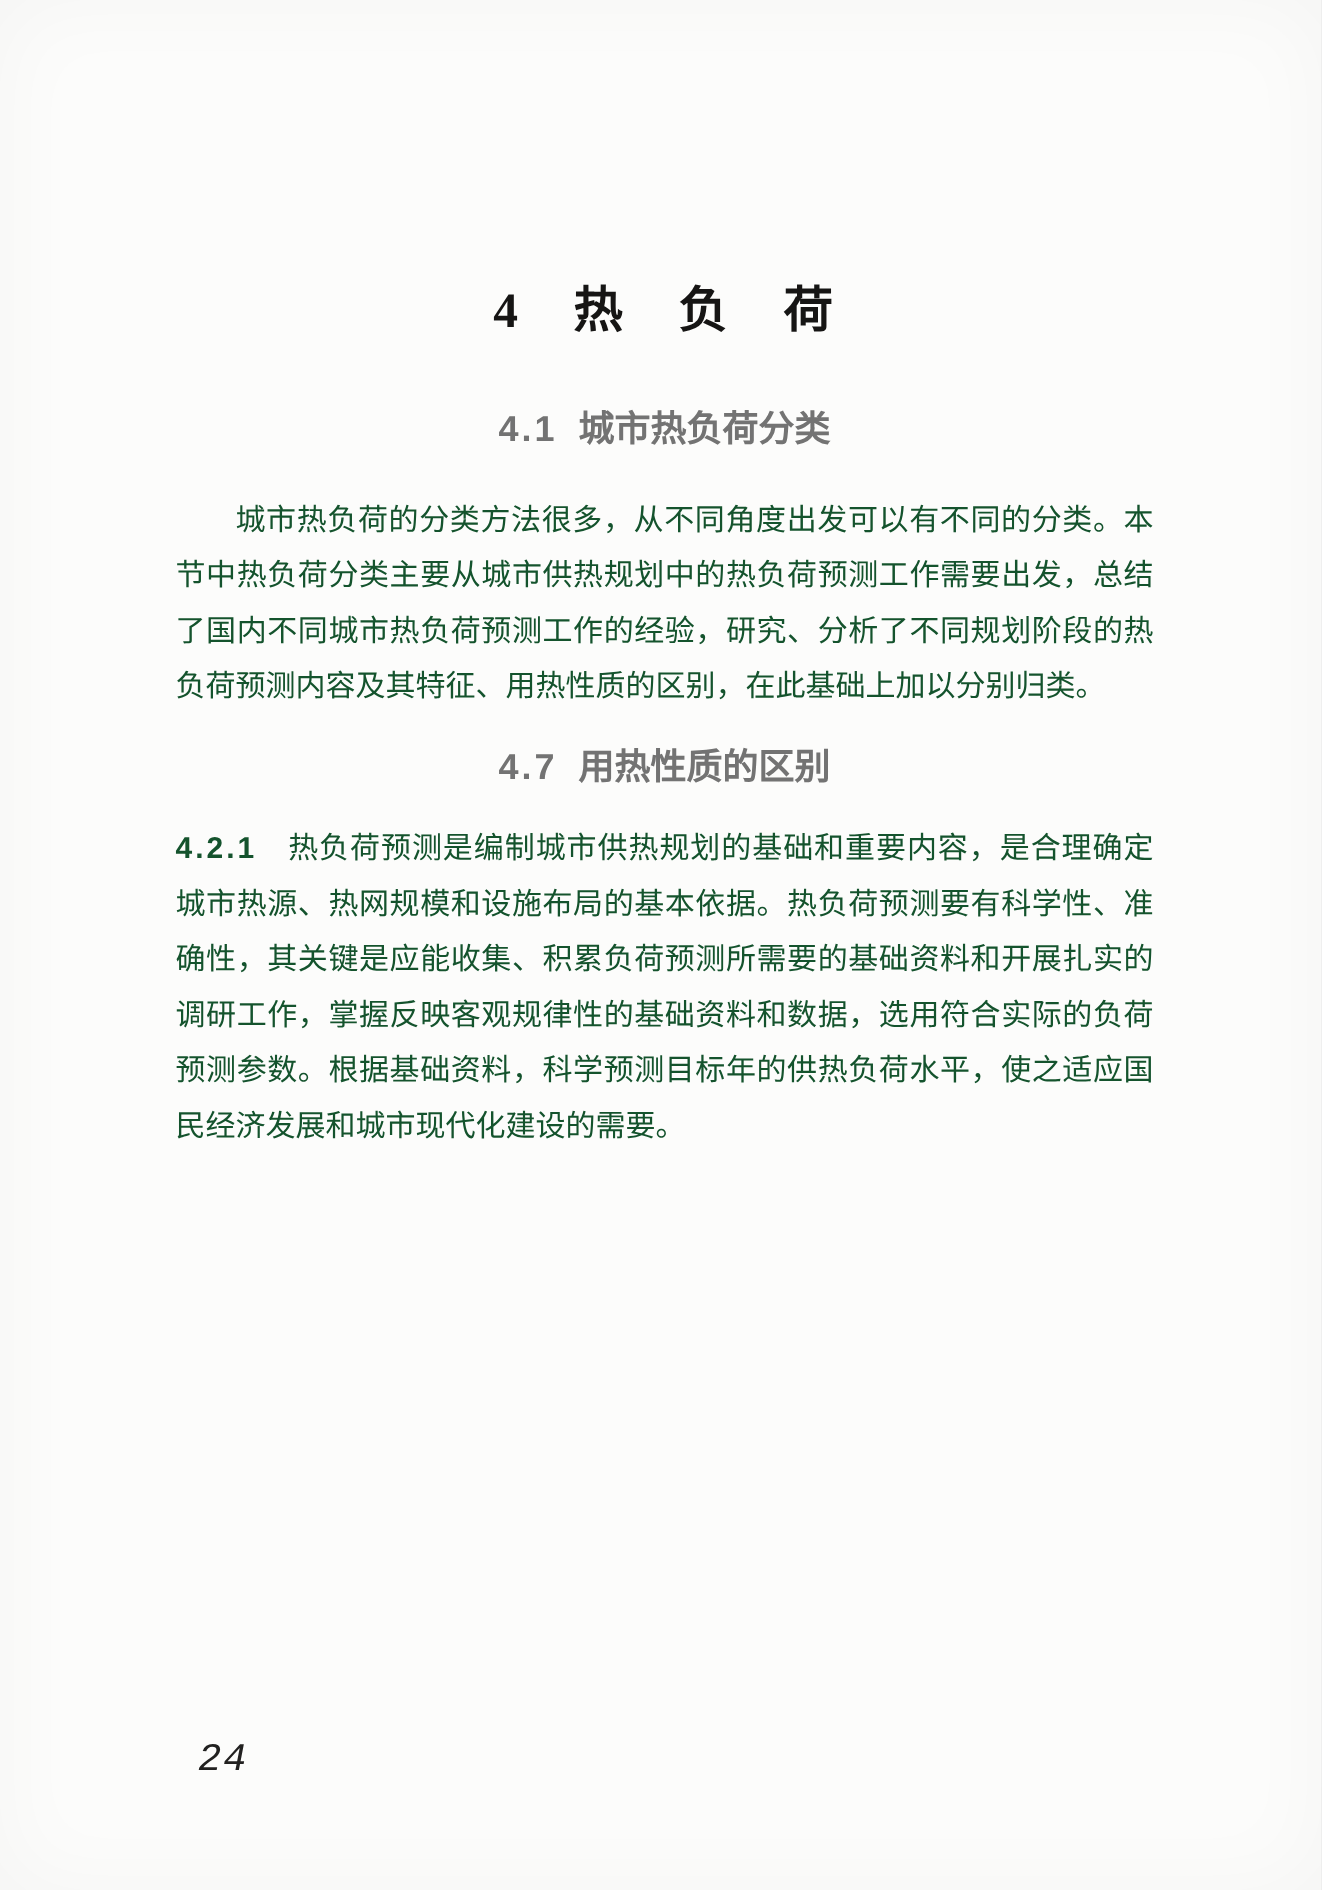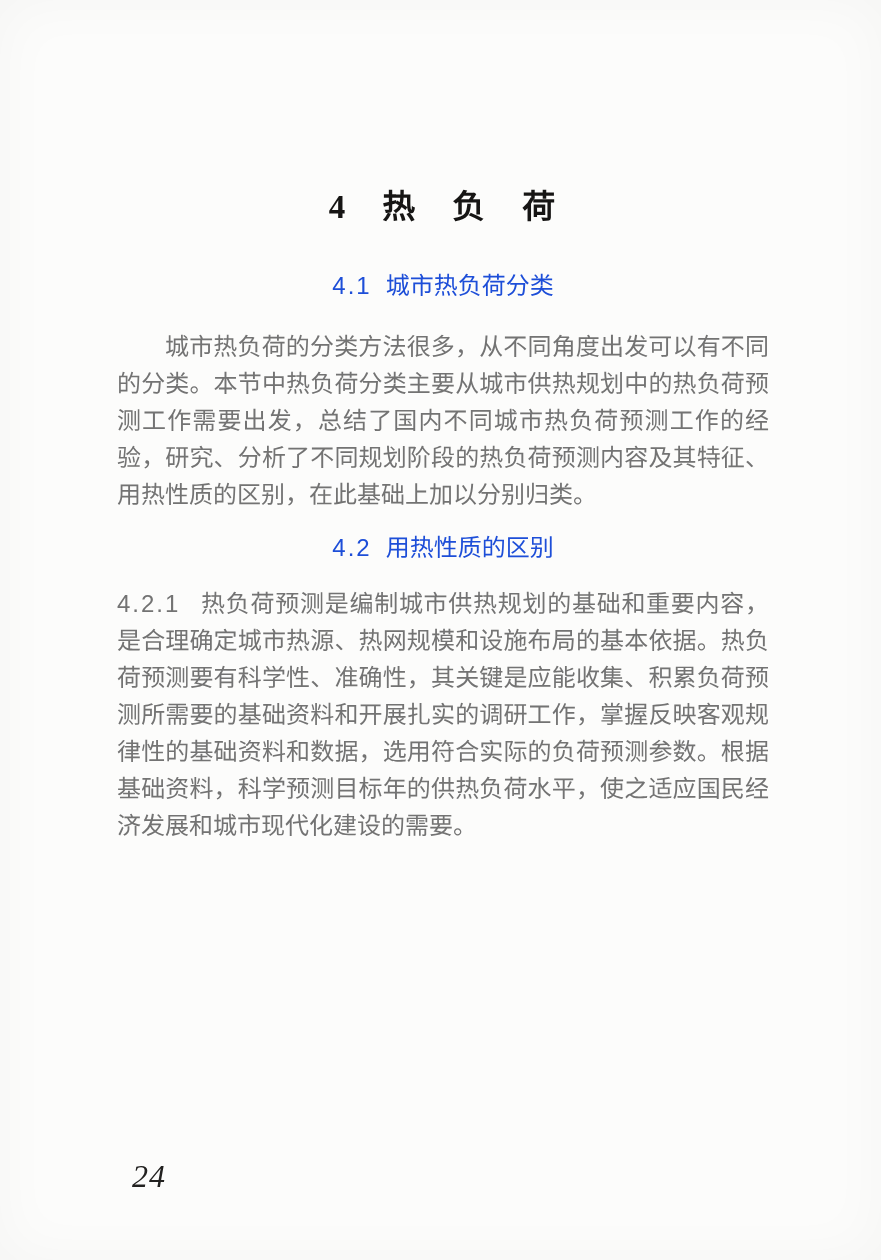--- a/index.html
+++ b/index.html
@@ -36,60 +36,60 @@
     letter-spacing: 2px;
     color: #161514;
     white-space: pre;
   }
 
   .section-heading {
     margin: 0 0 28px 0;
     text-align: center;
     font-family: "Liberation Sans", "DejaVu Sans", sans-serif;
     font-size: 24px;
-    font-weight: normal;
-    color: #1d4ed8;
+    font-weight: bold;
+    color: #737373;
   }
   .section-heading .sec-num {
     margin-right: 14px;
     letter-spacing: 2px;
   }
   .section-heading.second {
     margin-top: 14px;
     margin-bottom: 22px;
   }
 
   .para {
     margin: 0;
-    font-size: 24px;
+    font-size: 20px;
     line-height: 37px;
     text-align: justify;
     text-justify: inter-ideograph;
     text-indent: 2em;
     letter-spacing: 0px;
-    color: #737373;
+    color: #14532d;
   }
 
   .para.clause {
     text-indent: 0;
   }
   .clause-num {
     font-family: "Liberation Sans", "DejaVu Sans", sans-serif;
-    font-weight: normal;
+    font-weight: bold;
     letter-spacing: 2px;
     margin-right: 20px;
   }
 
   .page-number {
     position: absolute;
     left: 132px;
     top: 1158px;
-    font-size: 32px;
+    font-size: 26px;
     font-style: italic;
-    font-family: Liberation Serif, serif;
+    font-family: Liberation Mono, monospace;
     color: #222120;
     letter-spacing: 1px;
   }
 </style>
 </head>
 <body>
 
 <div class="page">
 
   <div class="content">
@@ -97,21 +97,21 @@
     <h1 class="chapter-title">4　热　负　荷</h1>
 
     <h2 class="section-heading">
       <span class="sec-num">4.1</span><span>城市热负荷分类</span>
     </h2>
 
     <p class="para">城市热负荷的分类方法很多，从不同角度出发可以有不同的分类。本节中热负荷分类主要从城市供热规划中的热负荷预测工作需要出发，总结了国内不同城市热负荷预测工作的经验，研究、分析了不同规划阶段的热负荷预测内容及其特征、用热性质的区别，在此基础上加以分别归类。</p>
 
 
     <h2 class="section-heading second">
-      <span class="sec-num">4.2</span><span>用热性质的区别</span>
+      <span class="sec-num">4.7</span><span>用热性质的区别</span>
     </h2>
 
     <p class="para clause">
       <span class="clause-num">4.2.1</span><span>热负荷预测是编制城市供热规划的基础和重要内容，是合理确定城市热源、热网规模和设施布局的基本依据。热负荷预测要有科学性、准确性，其关键是应能收集、积累负荷预测所需要的基础资料和开展扎实的调研工作，掌握反映客观规律性的基础资料和数据，选用符合实际的负荷预测参数。根据基础资料，科学预测目标年的供热负荷水平，使之适应国民经济发展和城市现代化建设的需要。</span>
     </p>
 
 
   </div>
 
   <div class="page-number">24</div>

